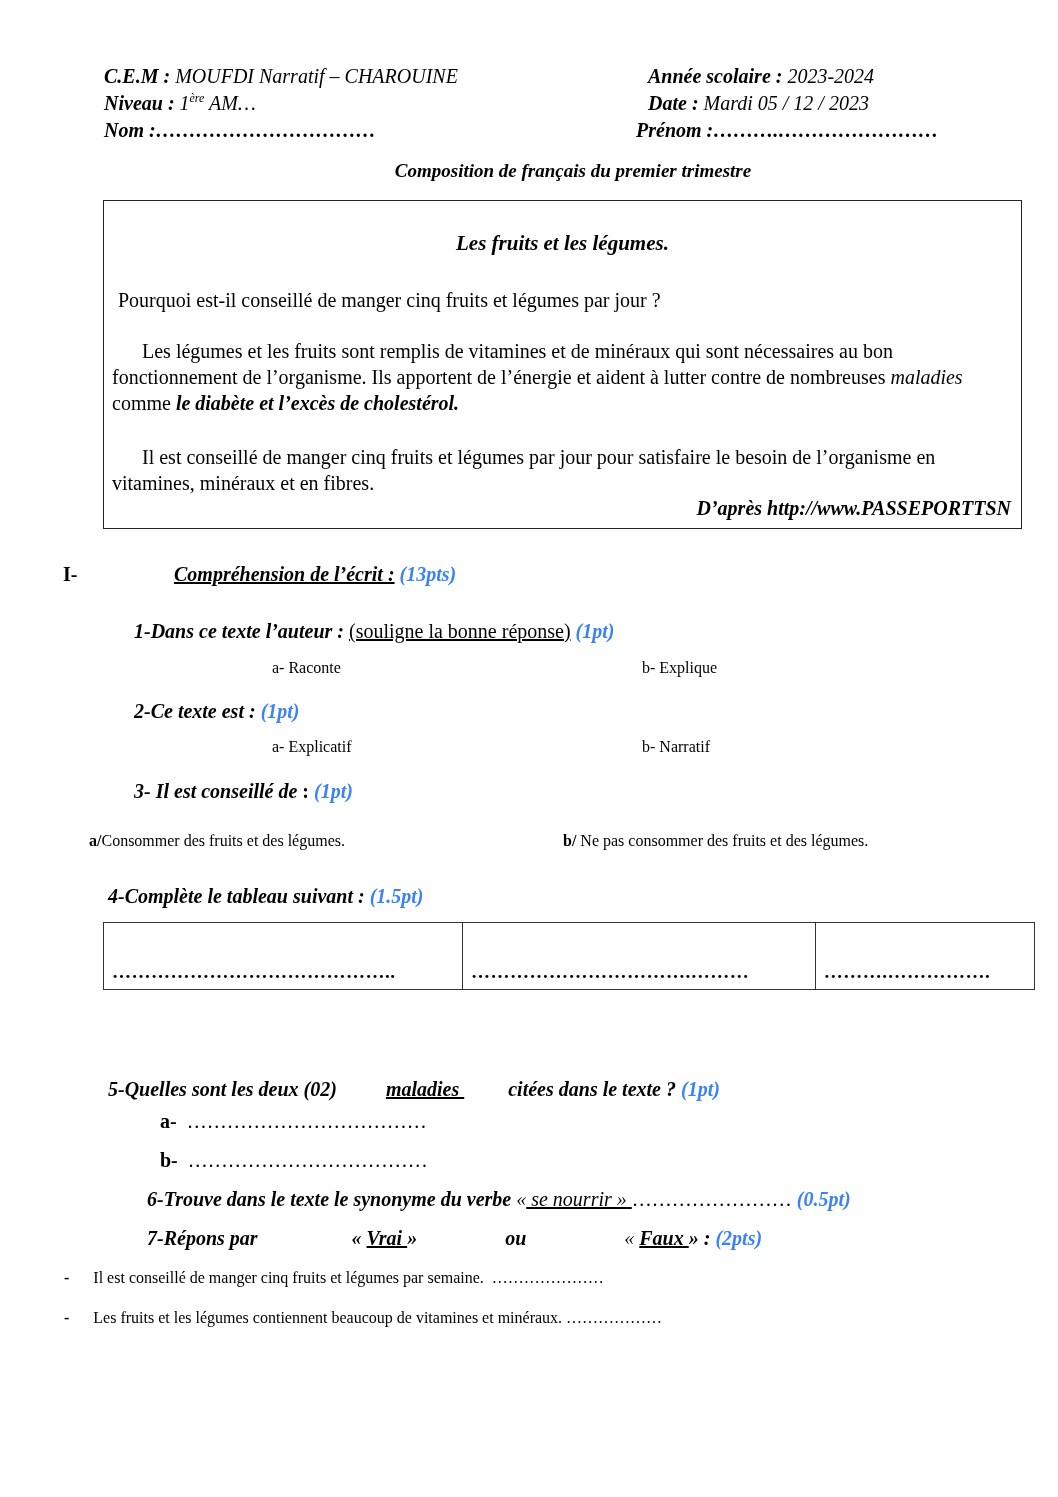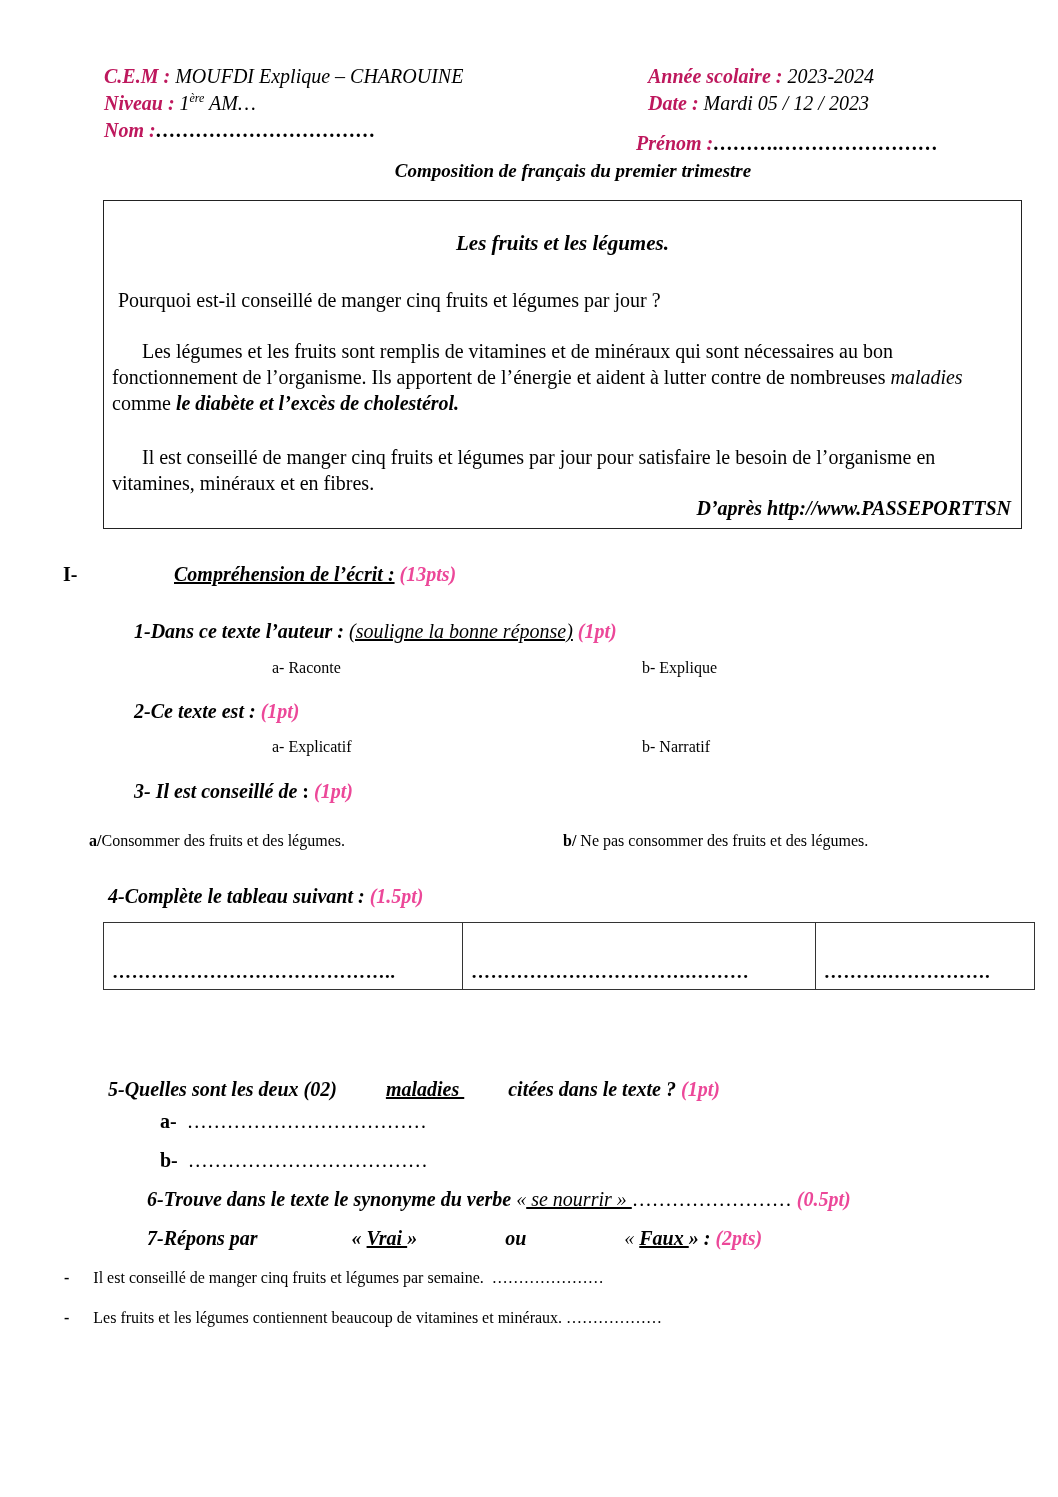--- a/index.html
+++ b/index.html
@@ -2,23 +2,23 @@
 <html><head>
 <meta charset="utf-8">
 <style>
   html, body { margin: 0; padding: 0; background: #ffffff; }
   body {
     width: 1058px; height: 1497px; position: relative; overflow: hidden;
     font-family: "Liberation Serif", "DejaVu Serif", serif;
     color: #000;
   }
   .abs { position: absolute; white-space: nowrap; }
-  .green { color: #be185d; font-weight: bold; font-style: italic; }
+  .green { color: #000000; font-weight: bold; font-style: italic; }
   .hdr { font-size: 20px; font-style: italic; line-height: 1.2; }
-  .red { color: #ec4899; font-weight: bold; font-style: italic; }
+  .red { color: #3b82f6; font-weight: bold; font-style: italic; }
   .bi { font-weight: bold; font-style: italic; padding-left: 44px; }
   .u { text-decoration: underline; }
   .q { font-size: 20px; }
   .t { font-size: 16px; }
 
   .textbox {
     position: absolute; left: 103px; top: 200px; width: 919px; height: 329px;
     border: 1.5px solid #222; box-sizing: border-box;
   }
   .textbox .title { position:absolute; left:0; right:0; top: 30px; text-align:center; font-size: 21px; font-weight: bold; font-style: italic; }
@@ -31,38 +31,38 @@
   }
   table.grid th, table.grid td { border: 1.5px solid #333; text-align: center; vertical-align: top; }
   table.grid th { font-weight: bold; font-style: italic; height: 50px; padding-top: 2px; line-height: 22px; }
   table.grid td { height: 60px; vertical-align: bottom; padding: 0 8px 6px; font-weight: bold; letter-spacing: 0.5px; text-align: left; }
 </style>
 </head>
 <body>
 
 <div class="abs hdr" style="left:104px; top:64px;">
   <span class="green">C.E.M :</span>
-  <span>MOUFDI Explique – CHAROUINE</span>
+  <span>MOUFDI Narratif – CHAROUINE</span>
 </div>
 <div class="abs hdr" style="left:648px; top:64px;">
   <span class="green">Année scolaire :</span>
   <span>2023-2024</span>
 </div>
 <div class="abs hdr" style="left:104px; top:91px;">
   <span class="green">Niveau :</span>
   <span><span>1</span><sup style="font-size:12px;">ère</sup><span> AM…</span></span>
 </div>
 <div class="abs hdr" style="left:648px; top:91px;">
   <span class="green">Date :</span>
   <span>Mardi 05 / 12 / 2023</span>
 </div>
 <div class="abs hdr" style="left:104px; top:118px;">
   <span class="green">Nom :</span><span style="font-weight:bold;">……………………………</span>
 </div>
-<div class="abs hdr" style="left:636px; top:118px;margin-top:13px;">
+<div class="abs hdr" style="left:636px; top:118px;">
   <span class="green">Prénom :</span><span style="font-weight:bold;">……….……………………</span>
 </div>
 
 <div class="abs bi" style="left:0; width:1058px; top:160px; text-align:center; font-size:19px;">Composition de français du premier trimestre</div>
 
 <div class="textbox">
   <div class="title">Les fruits et les légumes.</div>
   <div class="para" style="top:137px; text-indent:30px;"><span>Les légumes et les fruits sont remplis de vitamines et de minéraux qui sont nécessaires au bon fonctionnement de l’organisme. Ils apportent de l’énergie et aident à lutter contre de nombreuses </span><i>maladies</i><span> comme </span><b><i>le diabète et l’excès de cholestérol.</i></b></div>
   <div class="para" style="top:86px; left:14px;">Pourquoi est-il conseillé de manger cinq fruits et légumes par jour ?</div>
   <div class="para" style="top:243px; text-indent:30px;">Il est conseillé de manger cinq fruits et légumes par jour pour satisfaire le besoin de l’organisme en vitamines, minéraux et en fibres.</div>
@@ -70,21 +70,21 @@
 </div>
 
 <div class="abs q" style="left:63px; top:563px; font-weight:bold;">I-</div>
 <div class="abs q" style="left:130px; top:563px;">
   <span class="bi u">Compréhension de l’écrit :</span>
   <span class="red">(13pts)</span>
 </div>
 
 <div class="abs q" style="left:90px; top:620px;">
   <span class="bi">1-Dans ce texte l’auteur :</span>
-  <span class="u" style="font-style:italic;">(souligne la bonne réponse)</span>
+  <span class="u" style="">(souligne la bonne réponse)</span>
   <span class="red">(1pt)</span>
 </div>
 <div class="abs t" style="left:272px; top:659px;">a- Raconte</div>
 <div class="abs t" style="left:642px; top:659px;">b- Explique</div>
 
 <div class="abs q" style="left:90px; top:700px;">
   <span class="bi">2-Ce texte est :</span>
   <span class="red">(1pt)</span>
 </div>
 <div class="abs t" style="left:272px; top:738px;">a- Explicatif</div>

